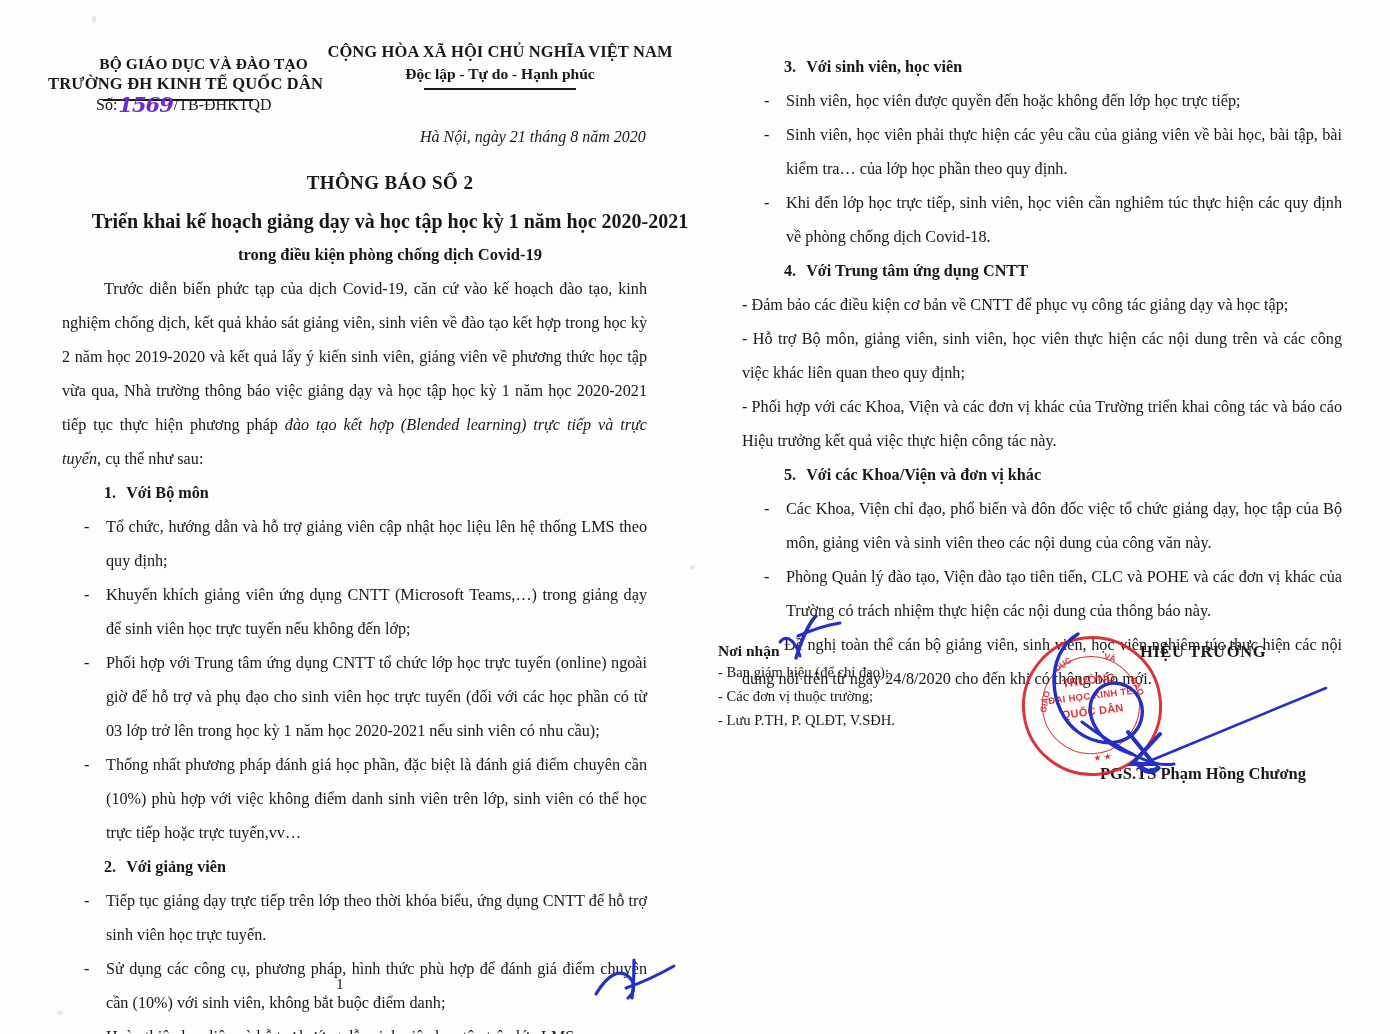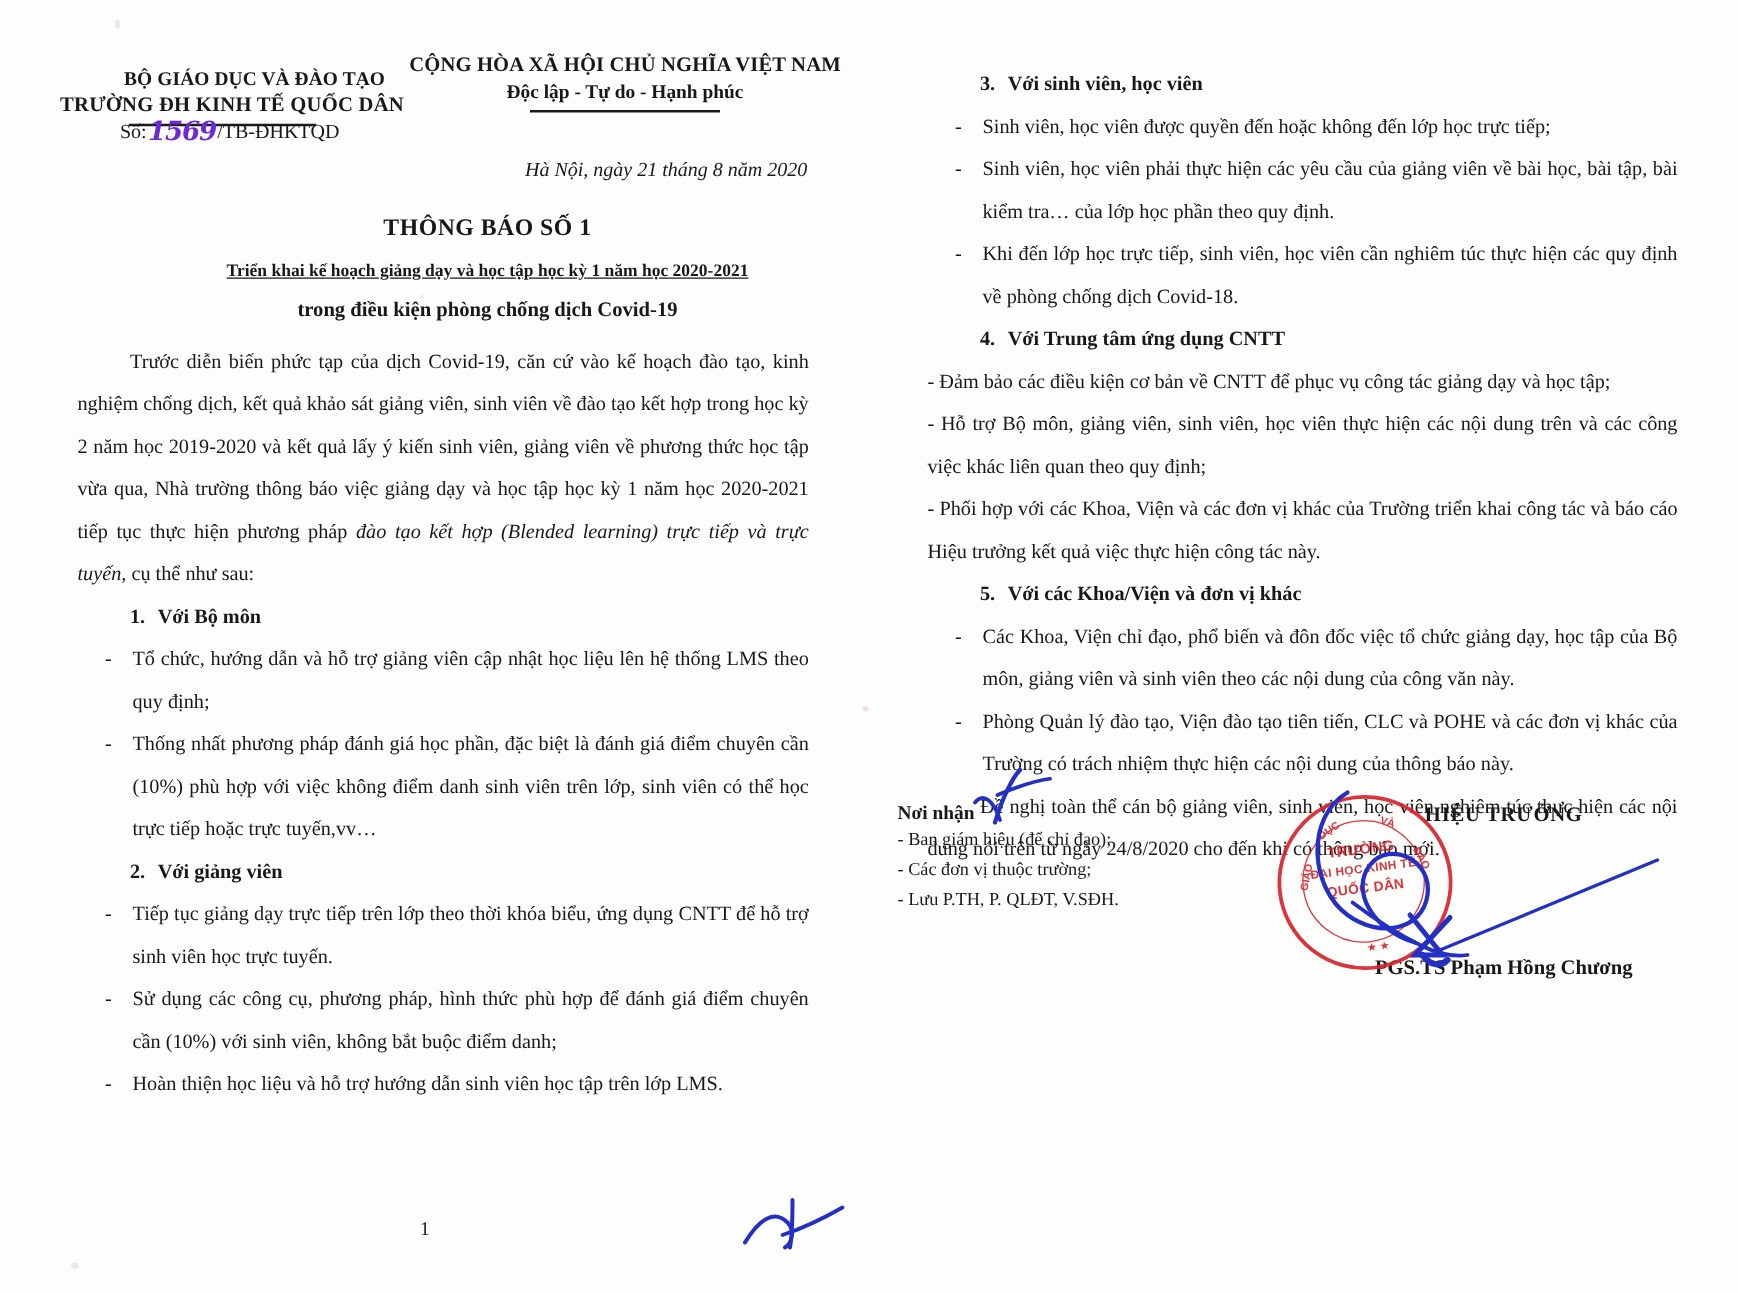--- a/index.html
+++ b/index.html
@@ -111,24 +111,23 @@
     top: 172px;
     width: 600px;
     text-align: center;
   }
   .title-main {
     font-size: 19px;
     font-weight: bold;
     letter-spacing: .4px;
   }
   .title-sub1 {
-    font-size: 14px;
+    font-size: 20px;
     font-weight: bold;
     margin-top: 16px;
-    text-decoration: underline;
   }
   .title-sub2 {
     font-size: 16.5px;
     font-weight: bold;
     margin-top: 12px;
   }
 
   
   .col {
     position: absolute;
@@ -346,32 +345,34 @@
     <div class="rule rule-right"></div>
   </div>
 
   <div class="so-line">
     <span>Số:</span><span class="so-num">1569</span><span>/TB-ĐHKTQD</span>
   </div>
 
   <div class="date-line">Hà Nội, ngày  21  tháng 8 năm 2020</div>
 
   <div class="title-block">
-    <div class="title-main">THÔNG BÁO SỐ 1</div>
+    <div class="title-main">THÔNG BÁO SỐ 2</div>
     <div class="title-sub1">Triển khai kế hoạch giảng dạy và học tập học kỳ 1 năm học 2020-2021</div>
     <div class="title-sub2">trong điều kiện phòng chống dịch Covid-19</div>
   </div>
 
   <div class="col col-left">
 
     <p class="para indent"><span>Trước diễn biến phức tạp của dịch Covid-19, căn cứ vào kế hoạch đào tạo, kinh nghiệm chống dịch, kết quả khảo sát giảng viên, sinh viên về đào tạo kết hợp trong học kỳ 2 năm học 2019-2020 và kết quả lấy ý kiến sinh viên, giảng viên về phương thức học tập vừa qua, Nhà trường thông báo việc giảng dạy và học tập  học kỳ 1 năm học 2020-2021 tiếp tục thực hiện phương pháp </span><em class="ital">đào tạo kết hợp (Blended learning) trực tiếp và trực tuyến,</em><span> cụ thể như sau:</span></p>
 
     <p class="sec-head"><span class="num">1.</span><span>Với Bộ môn</span></p>
     <ul class="bullets">
       <li>Tổ chức, hướng dẫn và hỗ trợ giảng viên cập nhật học liệu lên hệ thống LMS theo quy định;</li>
+      <li>Khuyến khích giảng viên ứng dụng CNTT (Microsoft Teams,…) trong giảng dạy để sinh viên học trực tuyến nếu không đến lớp;</li>
+      <li>Phối hợp với Trung tâm ứng dụng CNTT tổ chức lớp học trực tuyến (online) ngoài giờ để hỗ trợ và phụ đạo cho sinh viên học trực tuyến (đối với các học phần có từ 03 lớp trở lên trong học kỳ 1 năm học 2020-2021 nếu sinh viên có nhu cầu);</li>
       <li>Thống nhất phương pháp đánh giá học phần, đặc biệt là đánh giá điểm chuyên cần (10%) phù hợp với việc không điểm danh sinh viên trên lớp, sinh viên có thể học trực tiếp hoặc trực tuyến,vv…</li>
     </ul>
 
     <p class="sec-head"><span class="num">2.</span><span>Với giảng viên</span></p>
     <ul class="bullets">
       <li>Tiếp tục giảng dạy trực tiếp trên lớp theo thời khóa biểu, ứng dụng CNTT để hỗ trợ sinh viên học trực tuyến.</li>
       <li>Sử dụng các công cụ, phương pháp, hình thức phù hợp để đánh giá điểm chuyên cần (10%) với sinh viên, không bắt buộc điểm danh;</li>
       <li>Hoàn thiện học liệu và hỗ trợ hướng dẫn sinh viên học tập trên lớp LMS.</li>
     </ul>
   </div>

